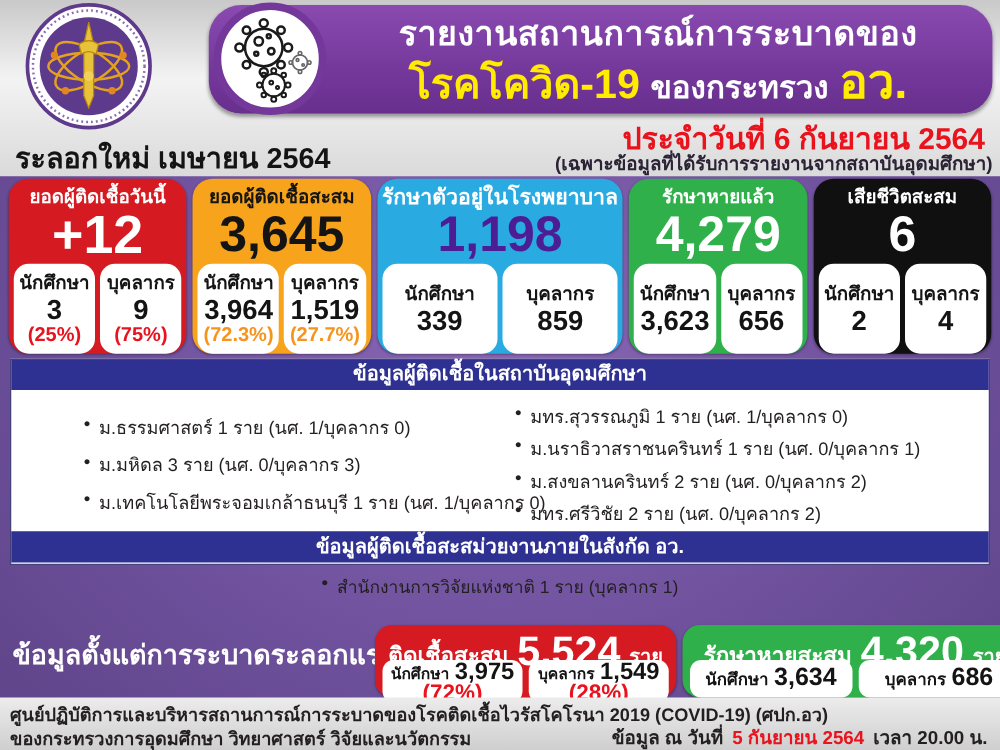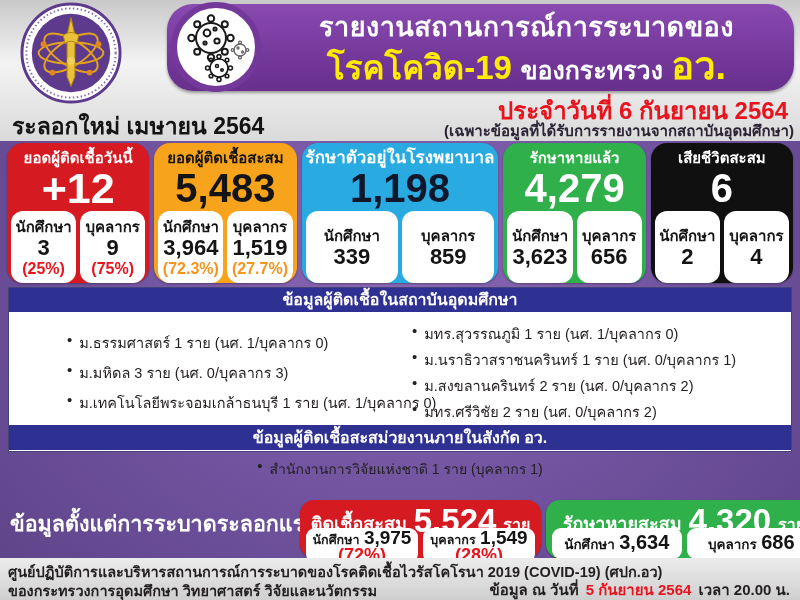--- a/index.html
+++ b/index.html
@@ -181,38 +181,38 @@
         <div class="sub-box">
           <div class="sub-label">บุคลากร</div>
           <div class="sub-value">9</div>
           <div class="sub-pct" style="color: rgb(232, 19, 29);">(75%)</div>
         </div>
       </div>
     </div>
 
     <div class="card" style="background: rgb(247, 163, 28);">
       <div class="card-title" style="color: rgb(20, 20, 20);">ยอดผู้ติดเชื้อสะสม</div>
-      <div class="card-value" style="color: rgb(20, 20, 20);">5,483</div>
+      <div class="card-value" style="color: rgb(20, 20, 20);">3,645</div>
       <div class="sub-row">
         <div class="sub-box">
           <div class="sub-label">นักศึกษา</div>
           <div class="sub-value">3,964</div>
           <div class="sub-pct" style="color: rgb(247, 148, 29);">(72.3%)</div>
         </div>
         <div class="sub-box">
           <div class="sub-label">บุคลากร</div>
           <div class="sub-value">1,519</div>
           <div class="sub-pct" style="color: rgb(247, 148, 29);">(27.7%)</div>
         </div>
       </div>
     </div>
 
     <div class="card" style="background: rgb(41, 171, 226);">
       <div class="card-title" style="color: rgb(255, 255, 255);">รักษาตัวอยู่ในโรงพยาบาล</div>
-      <div class="card-value" style="color: #0f172a;">1,198</div>
+      <div class="card-value" style="color: #4c1d95;">1,198</div>
       <div class="sub-row">
         <div class="sub-box">
           <div class="sub-label">นักศึกษา</div>
           <div class="sub-value">339</div>
 
         </div>
         <div class="sub-box">
           <div class="sub-label">บุคลากร</div>
           <div class="sub-value">859</div>
 

